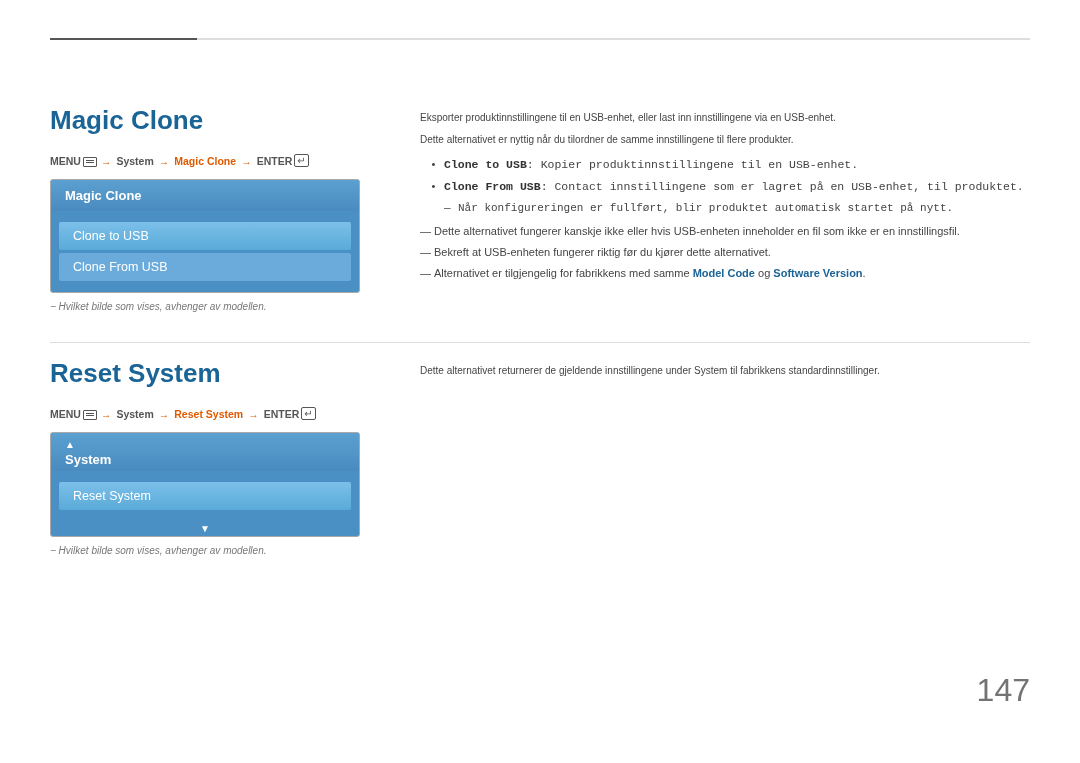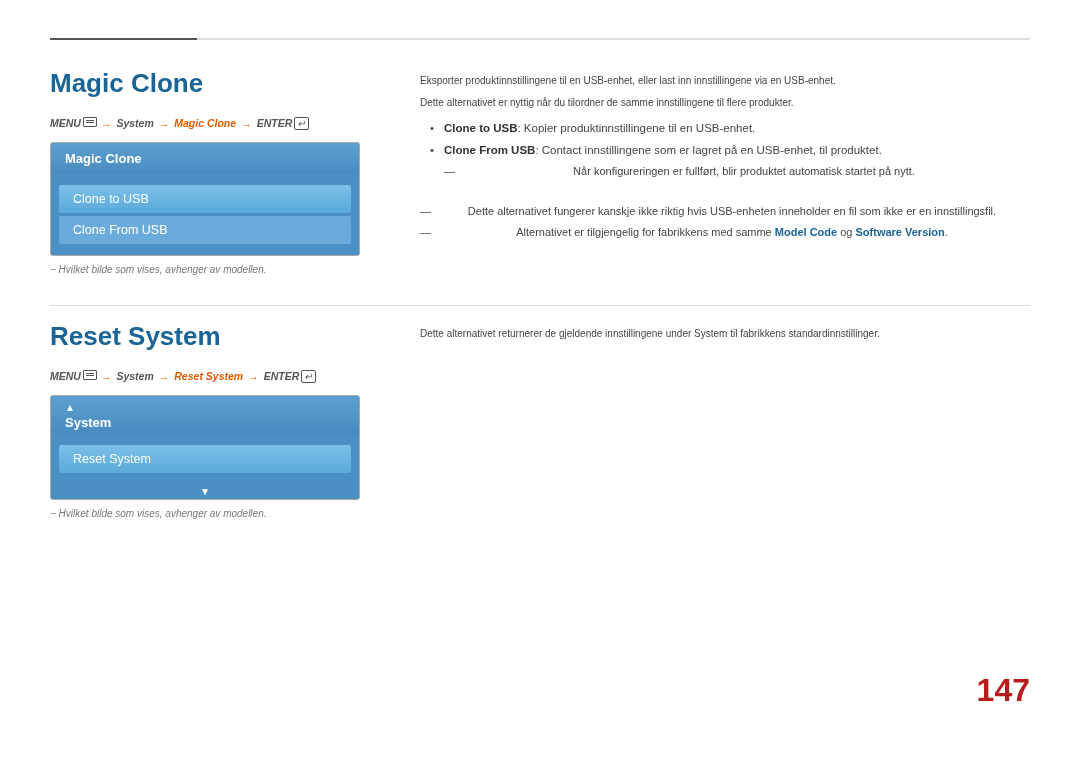--- a/index.html
+++ b/index.html
@@ -10,21 +10,21 @@
       font-family: 'Arial', sans-serif;
       font-size: 13px;
       color: #333;
       overflow: hidden;
       position: relative;
     }
 
     .page-container {
       width: 1080px;
       height: 739px;
-      padding: 18px 50px;
+      padding: 55px 50px;
       position: relative;
     }
 
     
     .top-rule {
       position: absolute;
       top: 38px;
       left: 50px;
       right: 50px;
       height: 2px;
@@ -55,23 +55,22 @@
       font-weight: bold;
       color: #1a6496;
       margin-bottom: 18px;
     }
 
     .menu-path {
       font-size: 10.5px;
       color: #555;
       margin-bottom: 12px;
       display: flex;
-      align-items: flex-start;
+      align-items: flex-end;
       gap: 2px;
-      font-style: italic;
     }
     .menu-path .arrow { color: #e05a00; }
     .menu-path .highlight { color: #e05a00; font-weight: bold; }
     .menu-path .bold { font-weight: bold; }
 
     
     .ui-panel {
       border: 1px solid #aaa;
       border-radius: 3px;
       overflow: hidden;
@@ -120,21 +119,22 @@
 
     .desc-text {
       font-size: 10px;
       color: #444;
       line-height: 1.6;
       margin-bottom: 6px;
     }
 
     .bullet-list {
       list-style: none;
-      margin: 8px 0 23px 10px;
+      margin: 8px 0 6px 10px;
+      font-family: Liberation Mono, monospace;
     }
 
     .bullet-list li {
       font-size: 11.5px;
       color: #444;
       line-height: 1.6;
       padding-left: 14px;
       position: relative;
       margin-bottom: 4px;
     }
@@ -151,21 +151,20 @@
       color: #333;
     }
 
     .note-line {
       font-size: 11px;
       color: #444;
       line-height: 1.6;
       margin: 3px 0;
       padding-left: 14px;
       position: relative;
-      text-align: center;
     }
 
     .note-line::before {
       content: '—';
       position: absolute;
       left: 0;
       color: #444;
     }
 
     .link-blue {
@@ -198,22 +197,22 @@
       padding: 2px 0;
       cursor: pointer;
     }
 
     
     .page-number {
       position: absolute;
       bottom: 30px;
       right: 50px;
       font-size: 32px;
-      color: #b91c1c;
-      font-weight: 700;
+      color: #737373;
+      font-weight: 400;
     }
 
     .menu-icon {
       display: inline-block;
       width: 14px;
       height: 10px;
       border: 1.5px solid #555;
       border-radius: 1px;
       position: relative;
       vertical-align: middle;
@@ -281,21 +280,22 @@
         <ul class="bullet-list">
           <li>
             <span class="kw">Clone to USB</span><span>: Kopier produktinnstillingene til en USB-enhet.</span>
           </li>
           <li>
             <span class="kw">Clone From USB</span><span>: Contact innstillingene som er lagret på en USB-enhet, til produktet.</span>
             <div class="note-line">Når konfigureringen er fullført, blir produktet automatisk startet på nytt.</div>
           </li>
         </ul>
 
-        <div class="note-line">Dette alternativet fungerer kanskje ikke riktig hvis USB-enheten inneholder en fil som ikke er en innstillingsfil.</div>
+        <div class="note-line">Dette alternativet fungerer kanskje ikke eller hvis USB-enheten inneholder en fil som ikke er en innstillingsfil.</div>
+        <div class="note-line">Bekreft at USB-enheten fungerer riktig før du kjører dette alternativet.</div>
         <div class="note-line">
           <span>Alternativet er tilgjengelig for fabrikkens med samme </span><span class="link-blue">Model Code</span><span> og </span><span class="link-blue">Software Version</span><span>.</span>
         </div>
       </div>
     </div>
 
     <hr class="section-divider">
 
     <div class="section reset-section">
 

